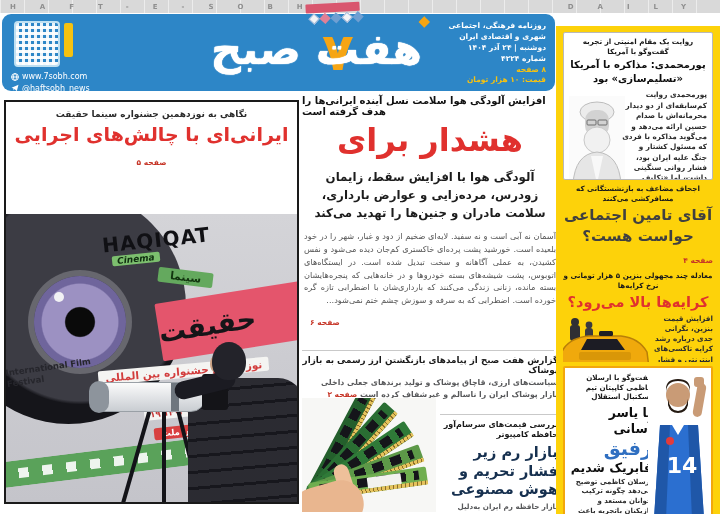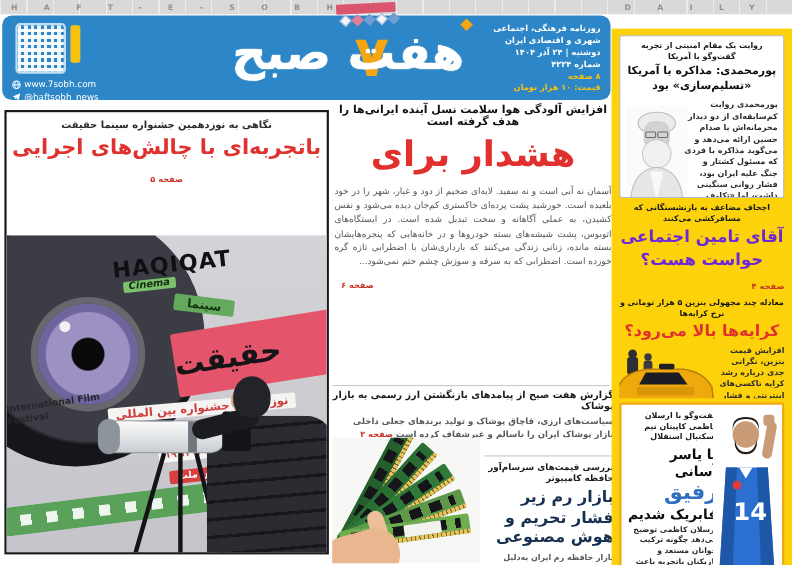--- a/index.html
+++ b/index.html
@@ -53,21 +53,21 @@
   
   .sidebar{ position:absolute; left:556px; top:26px; width:164px; height:501px; background:#fdd20a; z-index:1; }
   .sb-box1{ position:absolute; left:7px; top:6px; width:150px; height:148px; background:#fff; border:1px solid #b9b9b9; border-radius:2px; padding:4px 5px; overflow:hidden; }
   .sb-kicker{ font-size:7.2px; font-weight:bold; color:#1a1a1a; text-align:center; line-height:1.35; }
   .sb-title1{ font-size:10px; font-weight:bold; color:#0d0d0d; text-align:center; line-height:1.35; margin-top:2px; }
   .sb1-row{ position:relative; height:96px; margin-top:3px; }
   .portrait{ position:absolute; left:0px; bottom:0px; width:56px; height:88px; }
   .sb1-body{ position:absolute; right:0; top:2px; width:86px; font-size:7.3px; line-height:1.42; color:#2c2c2c; font-weight:bold; text-align:right; }
   .pageref{ color:#c63527; font-weight:bold; font-size:7.5px; }
   .sb-mid{ position:absolute; left:7px; top:158px; width:150px; height:178px; overflow:hidden; }
-  .sb-title2{ font-size:15px; font-weight:bold; color:#6d28d9; text-align:center; line-height:1.4; margin-top:2px; }
+  .sb-title2{ font-size:15px; font-weight:bold; color:#404040; text-align:center; line-height:1.4; margin-top:2px; }
   .sb-title3{ font-size:14.5px; font-weight:bold; color:#e0312e; text-align:center; line-height:1.3; margin-top:2px; }
   .fares-row{ position:relative; height:72px; margin-top:2px; }
   .taxi{ position:absolute; left:-4px; top:2px; width:92px; height:70px; }
   .fares-body{ position:absolute; right:0; top:0; width:64px; font-size:7.2px; line-height:1.42; color:#2c2c2c; font-weight:bold; text-align:right; }
   .sb-box2{ position:absolute; left:7px; top:340px; width:150px; height:156px; background:#fff; border:2px solid #f2a70c; border-radius:2px; overflow:hidden; }
   .bb-text{ position:absolute; left:5px; top:5px; width:82px; text-align:right; direction:rtl; }
   .bb-title1{ font-size:12.5px; font-weight:bold; color:#0d0d0d; line-height:1.3; margin-top:3px; }
   .bb-title2{ font-size:19px; font-weight:bold; color:#2f6fc1; line-height:1.15; }
   .bb-title3{ font-size:12.5px; font-weight:bold; color:#0d0d0d; line-height:1.2; }
   .bb-body{ font-size:7px; line-height:1.4; color:#2c2c2c; font-weight:bold; margin-top:3px; }
@@ -107,21 +107,21 @@
   .ph-head{ position:absolute; left:206px; top:128px; width:34px; height:38px; border-radius:50% 50% 45% 45%; background:#23232a; z-index:5; }
   .ph-face{ position:absolute; left:204px; top:142px; width:10px; height:16px; border-radius:50%; background:#c9a183; z-index:5; }
   .ph-body{ position:absolute; left:182px; top:164px; width:116px; height:130px; border-radius:22px 26px 0 0; background:#1b1b22; z-index:3;
     background-image:repeating-linear-gradient(175deg, rgba(255,255,255,.07) 0 13px, rgba(0,0,0,.15) 13px 16px); }
   .ph-arm{ position:absolute; left:168px; top:162px; width:62px; height:18px; background:#1b1b22; transform:rotate(-14deg); border-radius:9px; z-index:4; }
   .tripod-leg{ position:absolute; background:#131318; width:4px; height:96px; top:196px; z-index:2; }
   .tl1{ left:128px; transform:rotate(16deg); } .tl2{ left:156px; } .tl3{ left:182px; transform:rotate(-14deg); }
 
   
   .center-col{ position:absolute; left:302px; top:95px; width:256px; }
-  .lead-kicker{ font-size:10px; font-weight:bold; color:#111; text-align:center; }
+  .lead-kicker{ font-size:10px; font-weight:bold; color:#111; text-align:left; }
   .lead-t1{ font-size:32px; font-weight:bold; color:#e0312e; text-align:center; line-height:1.2; margin-top:4px; }
   .lead-t2{ font-size:32px; font-weight:bold; color:#131313; text-align:center; line-height:1.15; }
   .lead-sub{ font-size:11.8px; font-weight:bold; color:#1c1c1c; text-align:center; line-height:1.5; margin-top:10px; }
   .lead-body{ font-size:8.2px; color:#555; text-align:justify; line-height:1.55; margin-top:8px; padding:0 2px; }
   .lead-page{ text-align:left; margin-top:3px; padding-left:8px; }
   .divider{ position:absolute; background:#c9c9c9; height:1px; }
   .dv1{ left:302px; top:350px; width:252px; }
   .dv2{ left:440px; top:414px; width:116px; }
   .clothing{ position:absolute; left:302px; top:355px; width:256px; }
   .cl-kicker{ font-size:8.8px; font-weight:bold; color:#1a1a1a; text-align:right; }
@@ -279,21 +279,21 @@
           <polygon points="24,56 30,66 36,56" fill="#ffffff"></polygon>
           <circle cx="22" cy="72" r="4" fill="#e23b3b"></circle>
           <text x="34" y="104" font-size="22" font-weight="bold" fill="#ffffff" text-anchor="middle" font-family="DejaVu Sans, sans-serif">14</text>
         </svg>
       </div>
     </div>
   </div>
 
   <div class="left-box rtl">
     <div class="lb-kicker">نگاهی به نوزدهمین جشنواره سینما حقیقت</div>
-    <div class="lb-title">باتجربه‌ای با چالش‌های اجرایی</div>
+    <div class="lb-title">ایرانی‌ای با چالش‌های اجرایی</div>
     <div class="lb-page"><span class="pageref">صفحه ۵</span></div>
 
     <div class="festival-photo" style="direction:ltr;">
       <div class="eye-blob"></div>
       <div class="eye-iris"></div>
       <div class="eye-glint"></div>
       <div class="film-strip"></div>
       <div class="haqiqat">HAQIQAT</div>
       <div class="cinema-chip">Cinema</div>
       <div class="cinema-fa">سینما</div>
@@ -316,20 +316,21 @@
       <div class="ph-face"></div>
       <div class="ph-head"></div>
       <div class="ph-arm"></div>
       <div class="ph-body"></div>
     </div>
   </div>
 
   <div class="center-col rtl">
     <div class="lead-kicker">افزایش آلودگی هوا سلامت نسل آینده ایرانی‌ها را هدف گرفته است</div>
     <div class="lead-t1">هشدار برای</div>
+    <div class="lead-sub">آلودگی هوا با افزایش سقط، زایمان زودرس، مرده‌زایی و عوارض بارداری، سلامت مادران و جنین‌ها را تهدید می‌کند</div>
     <div class="lead-body">آسمان نه آبی است و نه سفید. لایه‌ای ضخیم از دود و غبار، شهر را در خود بلعیده است. خورشید پشت پرده‌ای خاکستری کم‌جان دیده می‌شود و نفس کشیدن، به عملی آگاهانه و سخت تبدیل شده است. در ایستگاه‌های اتوبوس، پشت شیشه‌های بسته خودروها و در خانه‌هایی که پنجره‌هایشان بسته مانده، زنانی زندگی می‌کنند که بارداری‌شان با اضطرابی تازه گره خورده است. اضطرابی که به سرفه و سوزش چشم ختم نمی‌شود...</div>
     <div class="lead-page"><span class="pageref">صفحه ۶</span></div>
   </div>
 
   <div class="divider dv1"></div>
   <div class="divider dv2"></div>
 
   <div class="clothing rtl">
     <div class="cl-kicker">گزارش هفت صبح از پیامدهای بازنگشتن ارز رسمی به بازار پوشاک</div>
     <div class="cl-body"><span>سیاست‌های ارزی، قاچاق پوشاک و تولید برندهای جعلی داخلی بازار پوشاک ایران را ناسالم و غیرشفاف کرده است </span><span class="pageref">صفحه ۲</span></div>

